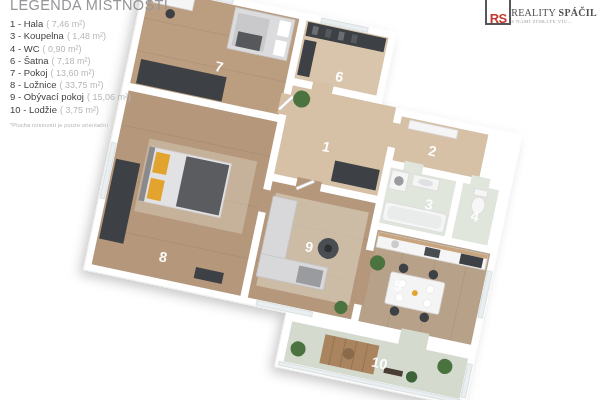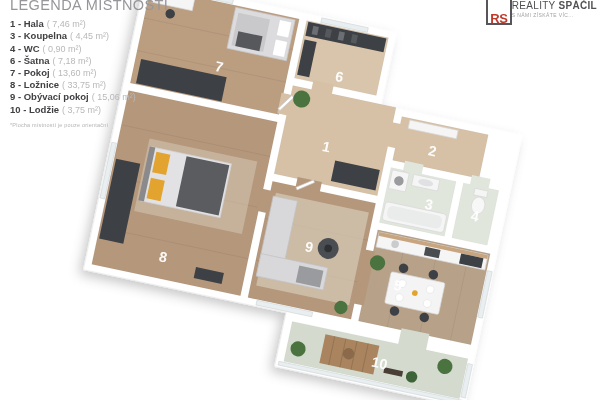--- a/index.html
+++ b/index.html
@@ -5,31 +5,31 @@
   html,body{margin:0;padding:0;background:#fff;}
   .stage{position:relative;width:600px;height:400px;background:#ffffff;overflow:hidden;
          font-family:"Liberation Sans",sans-serif;}
 
   
   .legend{position:absolute;left:10px;top:-2px;width:160px;z-index:3;}
   .legend h1{margin:0 0 5px 0;font-size:14.5px;line-height:1.05;font-weight:400;
              color:#96969a;letter-spacing:.4px;white-space:nowrap;}
   .legend ul{list-style:none;margin:0;padding:0;}
   .legend li{font-size:9.5px;line-height:11.2px;white-space:nowrap;}
-  .legend .ln{font-weight:700;color:#414144;}
+  .legend .ln{font-weight:400;color:#414144;}
   .legend .la{color:#b8b8ba;margin-left:3px;font-size:9px;}
   .legend .foot{margin-top:6px;font-size:5.5px;color:#b4b4b6;letter-spacing:.2px;}
 
   
   .logo{position:absolute;top:0;right:3px;display:flex;align-items:flex-start;z-index:3;}
   .logo .box{width:22px;height:30px;margin-top:-9px;border:2px solid #55555a;
              display:flex;align-items:flex-end;justify-content:center;}
   .logo .rs{font-size:13px;font-weight:700;color:#c0392b;line-height:1;margin-bottom:-2px;
             letter-spacing:-.5px;}
-  .logo .txt{}
+  .logo .txt{padding-top:7px;font-family:Liberation Serif, serif;}
   .logo .nm{font-size:10px;color:#515154;letter-spacing:.3px;white-space:nowrap;line-height:1.1;}
   .logo .nm b{font-weight:700;}
   .logo .tg{font-size:5px;color:#a2a2a4;letter-spacing:.4px;margin-top:1px;}
 
   
   svg{position:absolute;left:0;top:0;}
   .roomnum{font-family:"Liberation Sans",sans-serif;font-weight:700;font-size:15px;
            fill:#ffffff;opacity:.95;}
   .wd{stroke:rgba(0,0,0,.05);stroke-width:.6;}
   .win{fill:#e9eef0;stroke:#cdd3d4;stroke-width:.6;}
@@ -217,21 +217,21 @@
         <text class="roomnum" x="232" y="250">9</text>
         <text class="roomnum" x="330" y="354">10</text>
       </g>
     </g>
   </svg>
 
   <div class="legend">
     <h1>LEGENDA MÍSTNOSTÍ</h1>
     <ul>
       <li><span class="ln">1 - Hala</span><span class="la">( 7,46 m²)</span></li>
-      <li><span class="ln">3 - Koupelna</span><span class="la">( 4,45 m²)</span></li>
+      <li><span class="ln">3 - Koupelna</span><span class="la">( 1,48 m²)</span></li>
       <li><span class="ln">4 - WC</span><span class="la">( 0,90 m²)</span></li>
       <li><span class="ln">6 - Šatna</span><span class="la">( 7,18 m²)</span></li>
       <li><span class="ln">7 - Pokoj</span><span class="la">( 13,60 m²)</span></li>
       <li><span class="ln">8 - Ložnice</span><span class="la">( 33,75 m²)</span></li>
       <li><span class="ln">9 - Obývací pokoj</span><span class="la">( 15,06 m²)</span></li>
       <li><span class="ln">10 - Lodžie</span><span class="la">( 3,75 m²)</span></li>
     </ul>
     <div class="foot">*Plocha místností je pouze orientační</div>
   </div>
 

